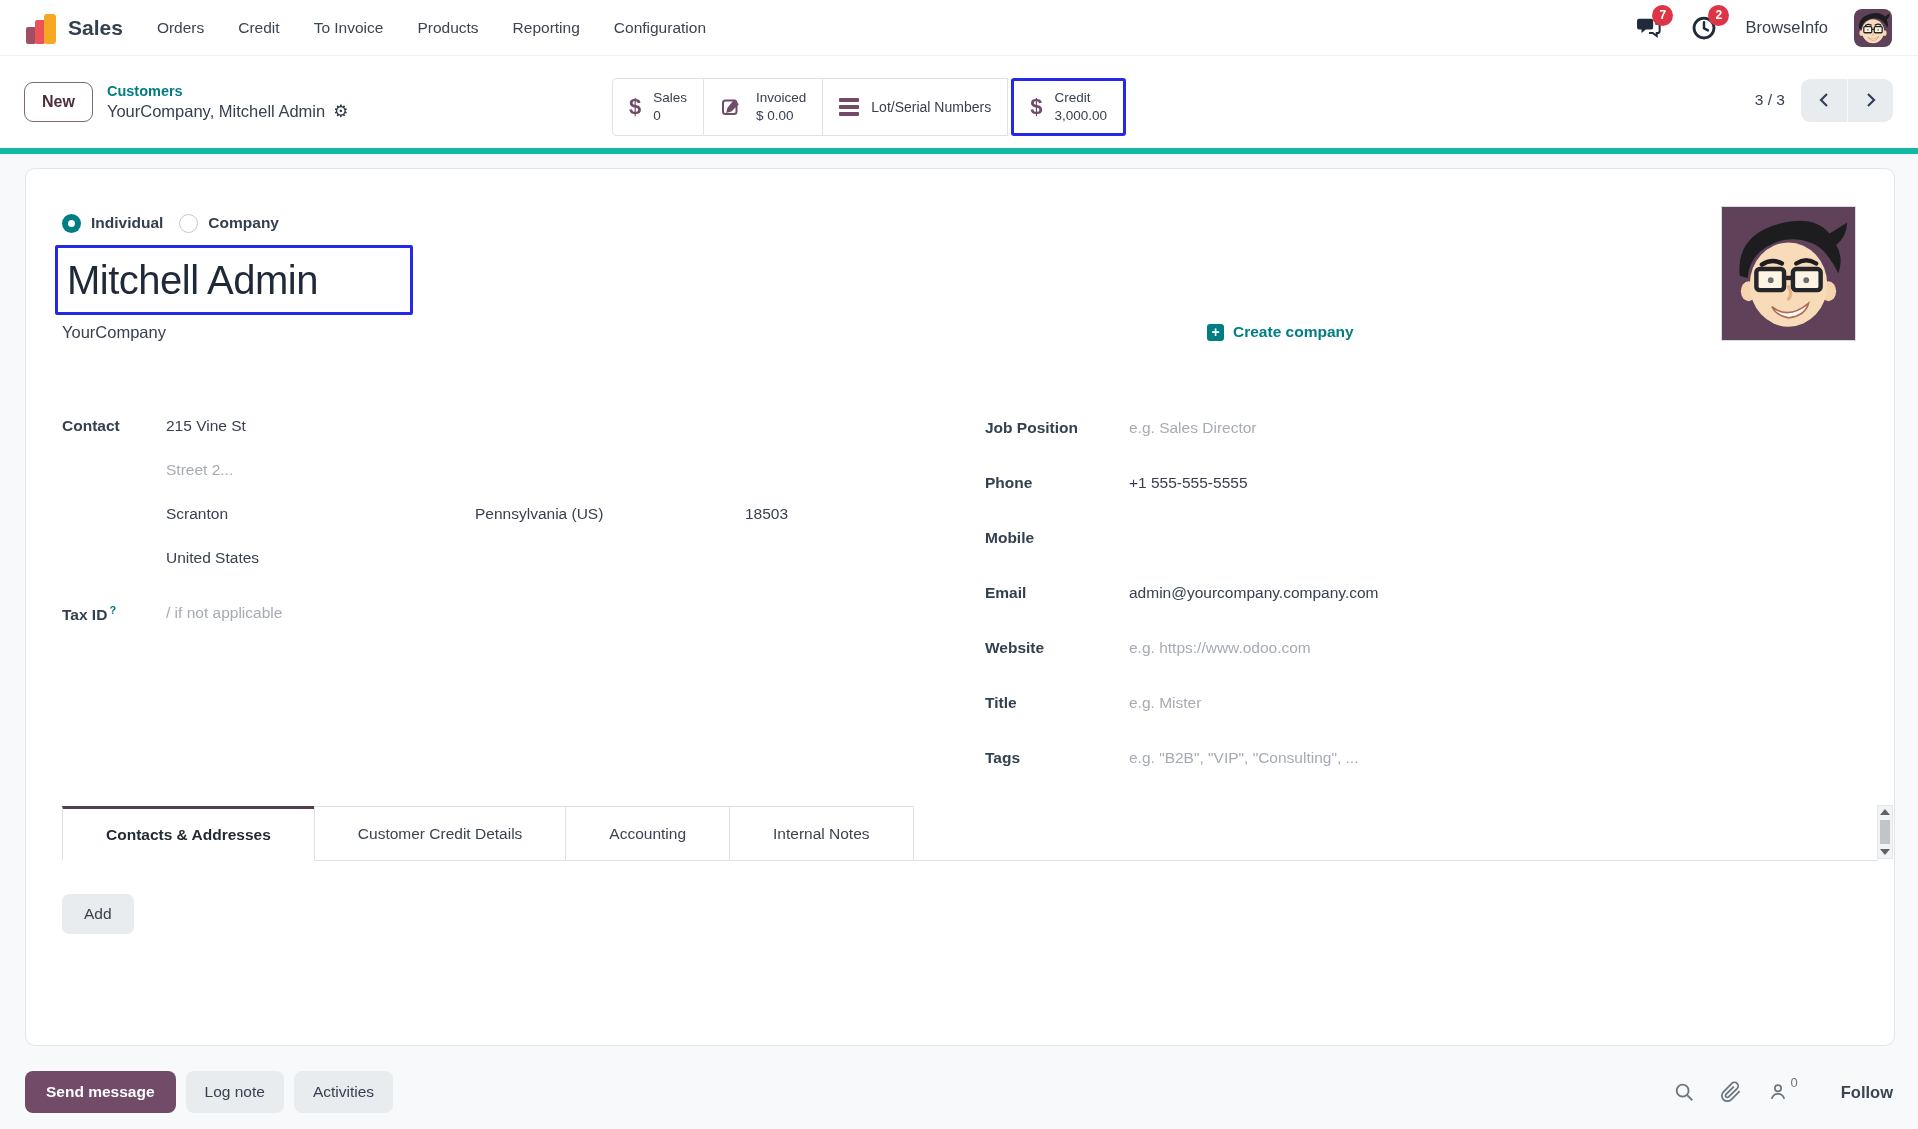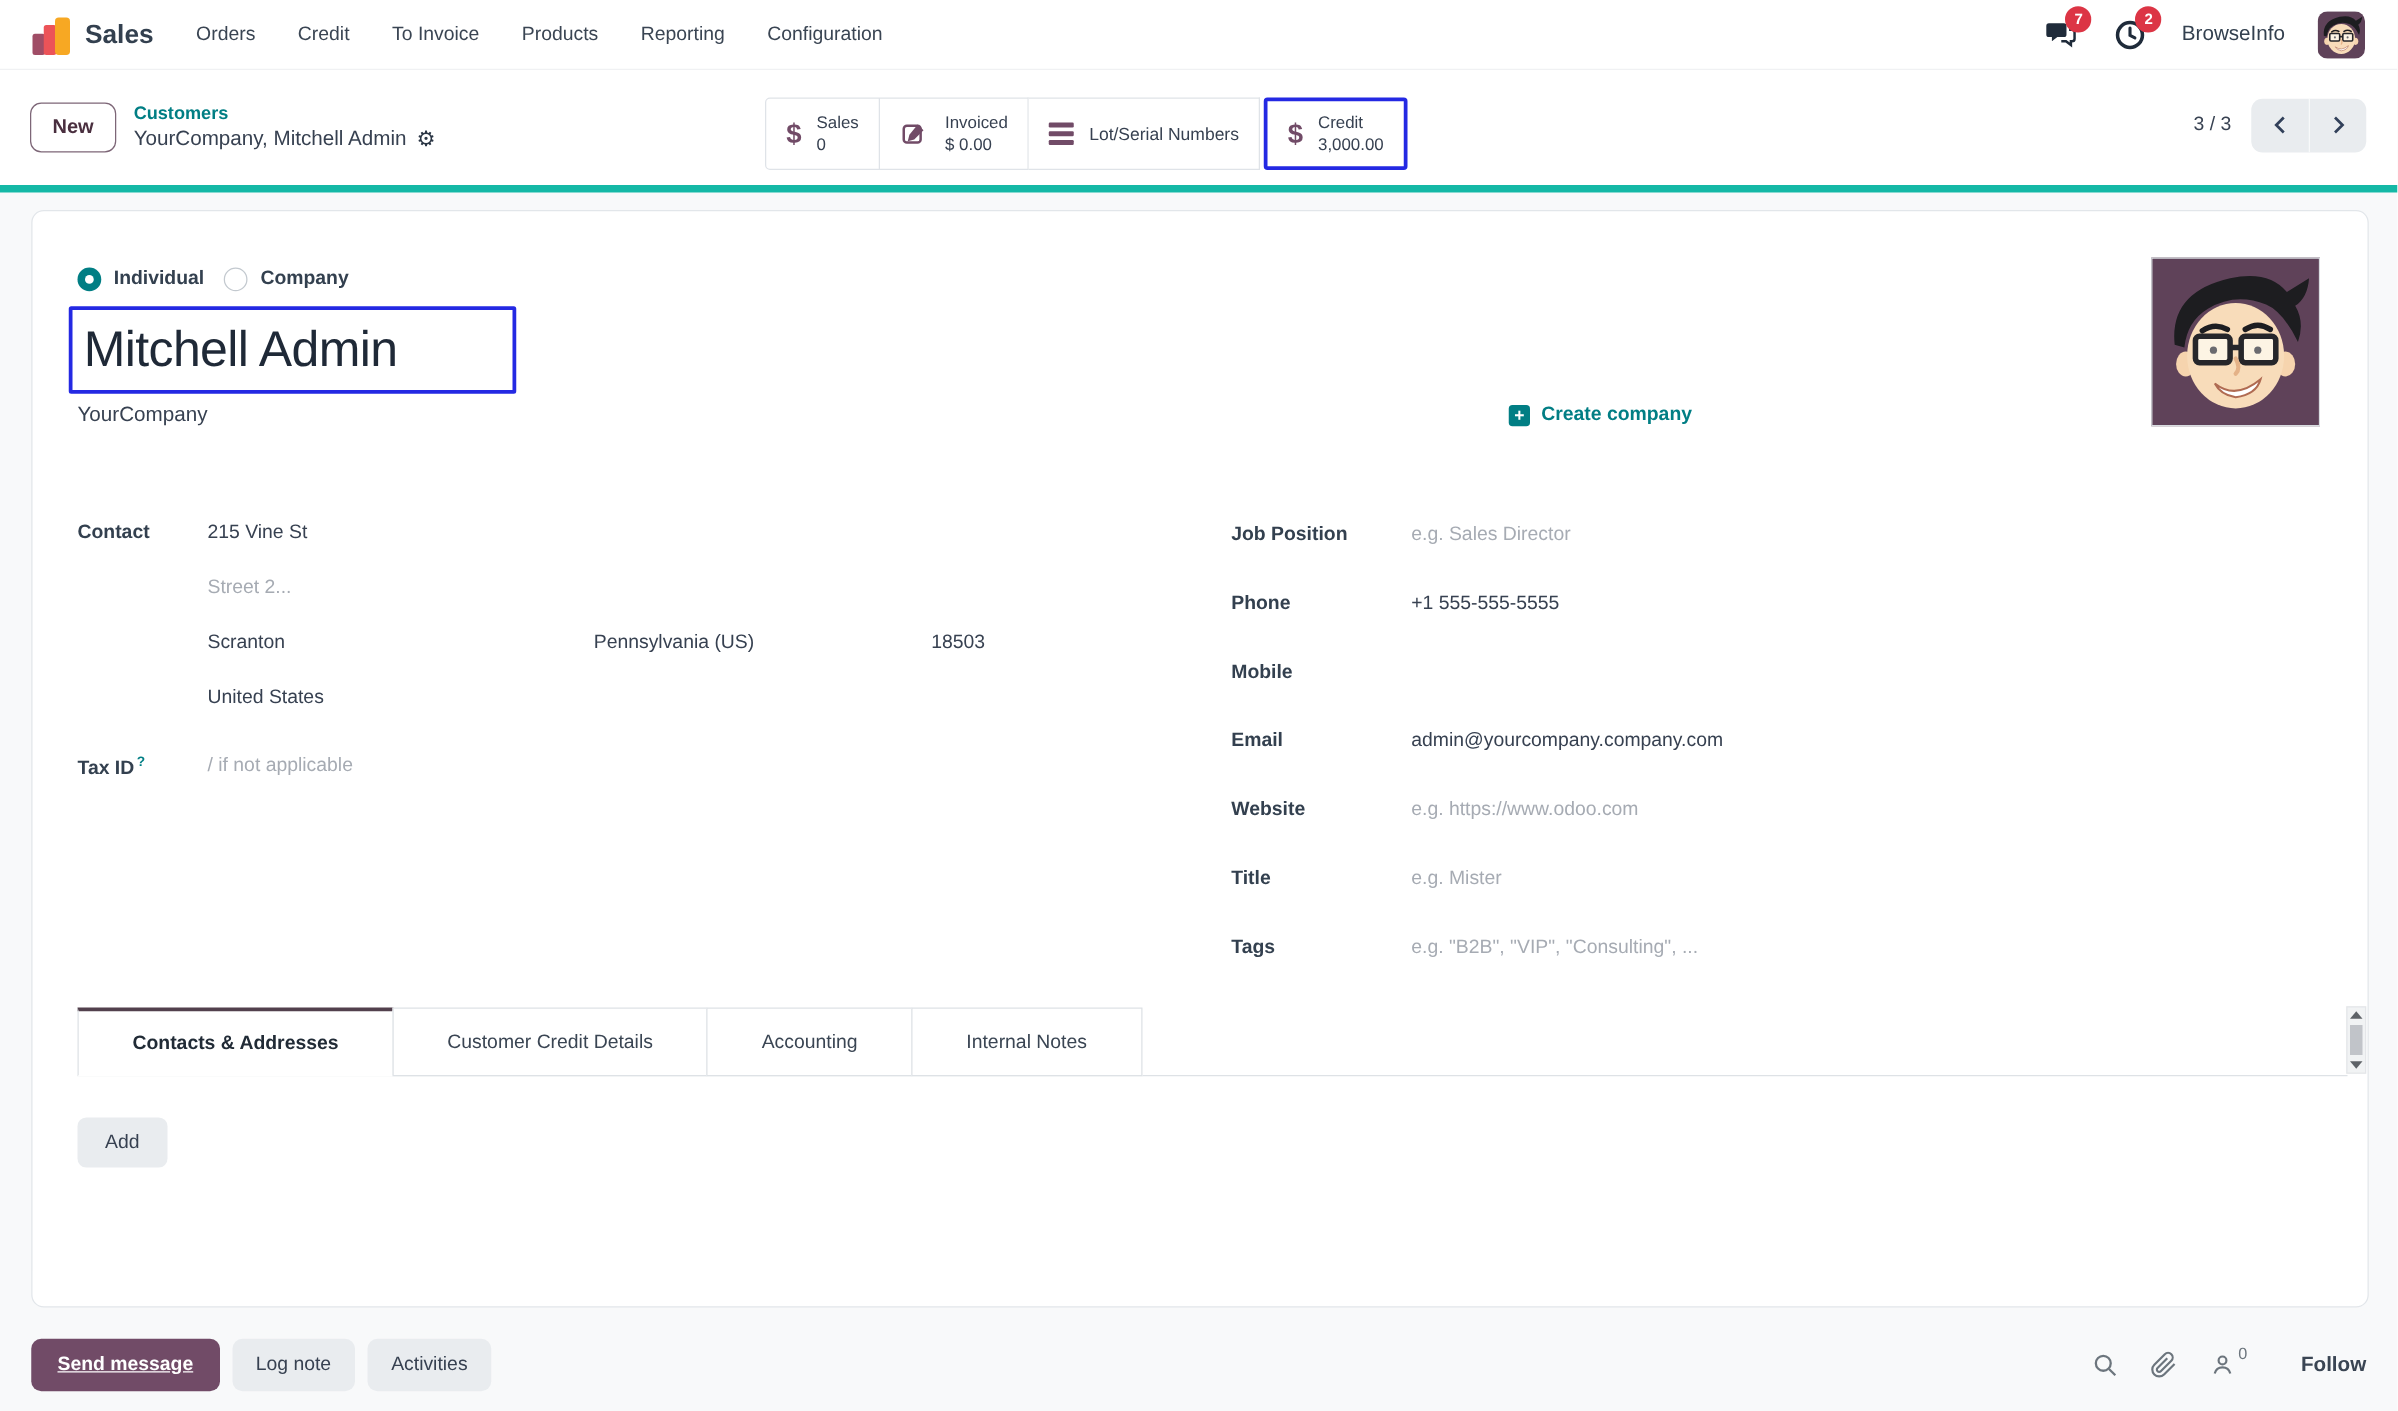--- a/index.html
+++ b/index.html
@@ -149,21 +149,21 @@
     font-size:15.5px; color:#374151; padding:11px 22px; cursor:pointer; font-family:inherit;
   }
 
   
   .chatter {
     position:absolute; left:0; right:0; top:1062px; height:60px;
     display:flex; align-items:center; padding:0 25px;
   }
   .btn-send {
     background:#714b67; color:#fff; border:none; border-radius:8px; font-size:15.5px; font-weight:600;
-    padding:12px 21px; cursor:pointer; font-family:inherit;text-decoration:underline;
+    padding:12px 21px; cursor:pointer; font-family:inherit;
   }
   .btn-flat {
     background:#e9ecef; color:#374151; border:none; border-radius:8px; font-size:15.5px;
     padding:12px 19px; cursor:pointer; margin-left:10px; font-family:inherit;
   }
   .chatter-right { margin-left:auto; display:flex; align-items:center; gap:25px; }
   .ch-icon { display:flex; align-items:flex-start; cursor:pointer; color:#6c757d; }
   .follow-count { font-size:13px; color:#6c757d; margin-left:2px; position:relative; top:-6px; }
   .follow-label { font-size:16.5px; color:#3a4553; font-weight:600; margin-left:18px; cursor:pointer; }
 </style>

